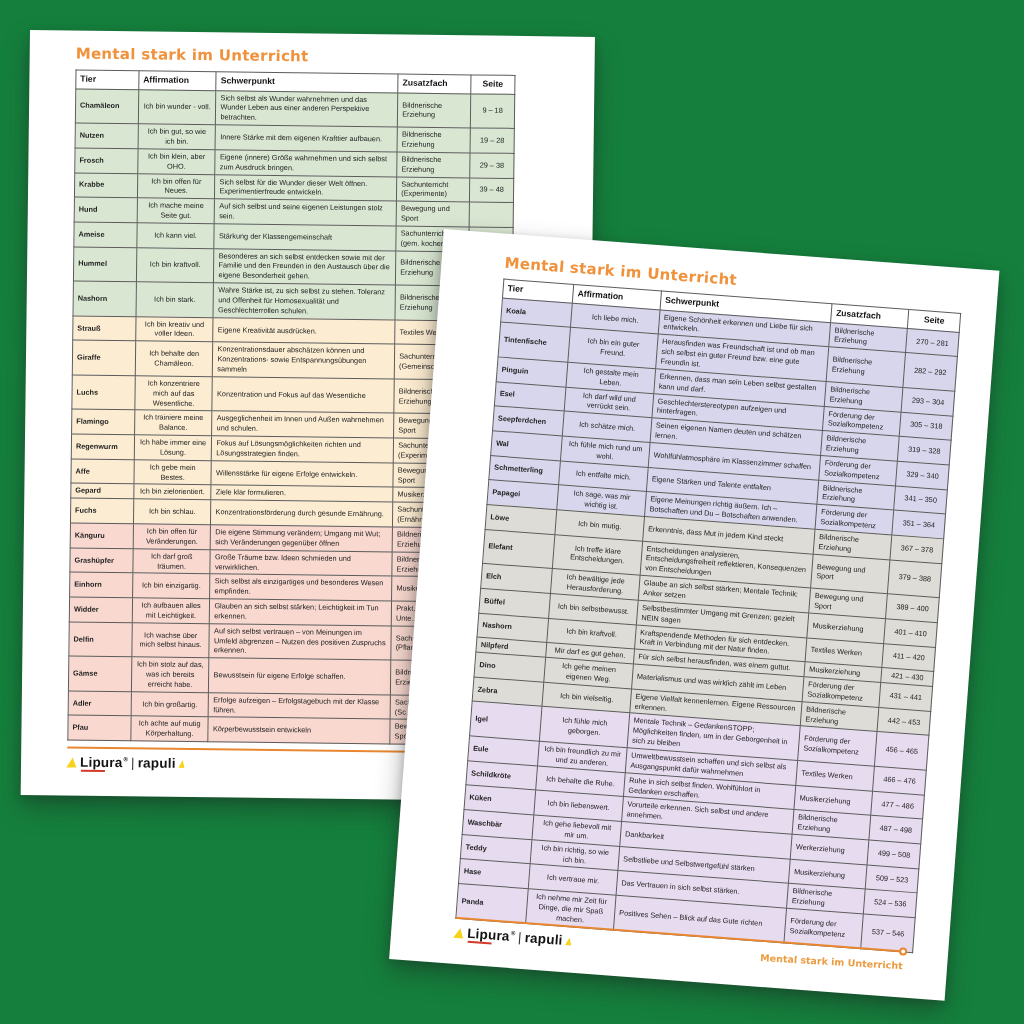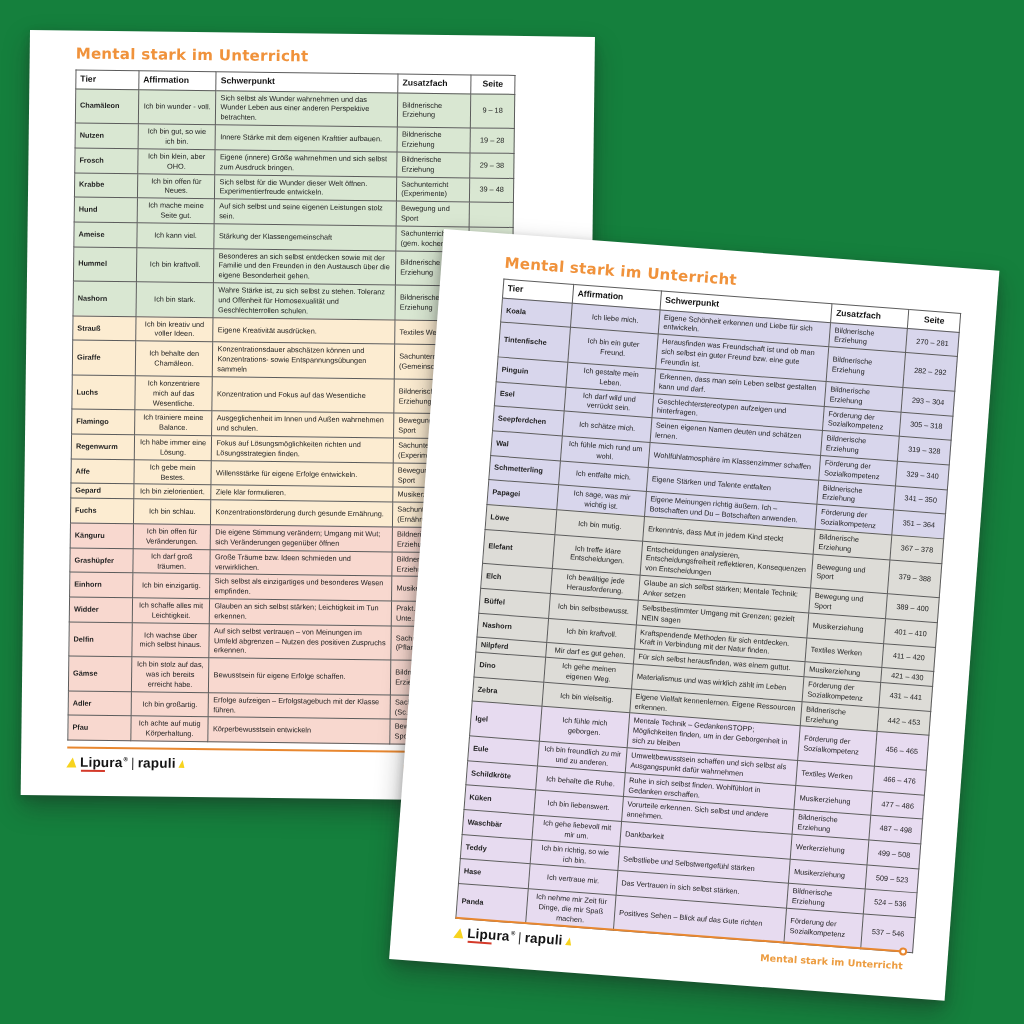--- a/index.html
+++ b/index.html
@@ -200,21 +200,21 @@
           </tr>
           <tr style="background-color: rgb(248, 216, 207);">
             <td class="c-tier">Einhorn</td>
             <td class="c-affirmation">Ich bin einzigartig.</td>
             <td class="c-schwerpunkt">Sich selbst als einzigartiges und besonderes Wesen empfinden.</td>
             <td class="c-zusatzfach">Musikerziehung</td>
             <td class="c-seite"></td>
           </tr>
           <tr style="background-color: rgb(248, 216, 207);">
             <td class="c-tier">Widder</td>
-            <td class="c-affirmation">Ich schaffe alles mit Leichtigkeit.</td>
+            <td class="c-affirmation">Ich aufbauen alles mit Leichtigkeit.</td>
             <td class="c-schwerpunkt">Glauben an sich selbst stärken; Leichtigkeit im Tun erkennen.</td>
             <td class="c-zusatzfach">Prakt… für d… Unte…</td>
             <td class="c-seite"></td>
           </tr>
           <tr style="background-color: rgb(248, 216, 207);">
             <td class="c-tier">Delfin</td>
             <td class="c-affirmation">Ich wachse über mich selbst hinaus.</td>
             <td class="c-schwerpunkt">Auf sich selbst vertrauen – von Meinungen im Umfeld abgrenzen – Nutzen des positiven Zuspruchs erkennen.</td>
             <td class="c-zusatzfach">Sachunterricht (Pflanzen)</td>
             <td class="c-seite"></td>

